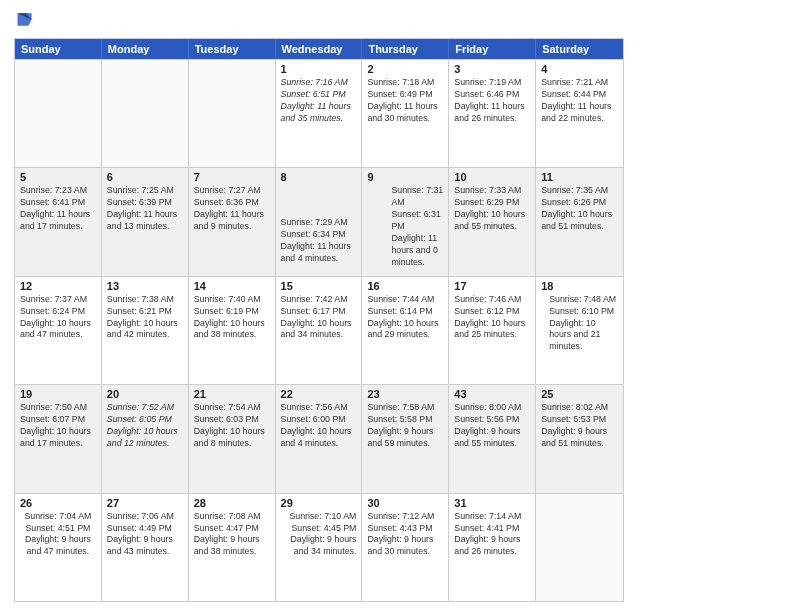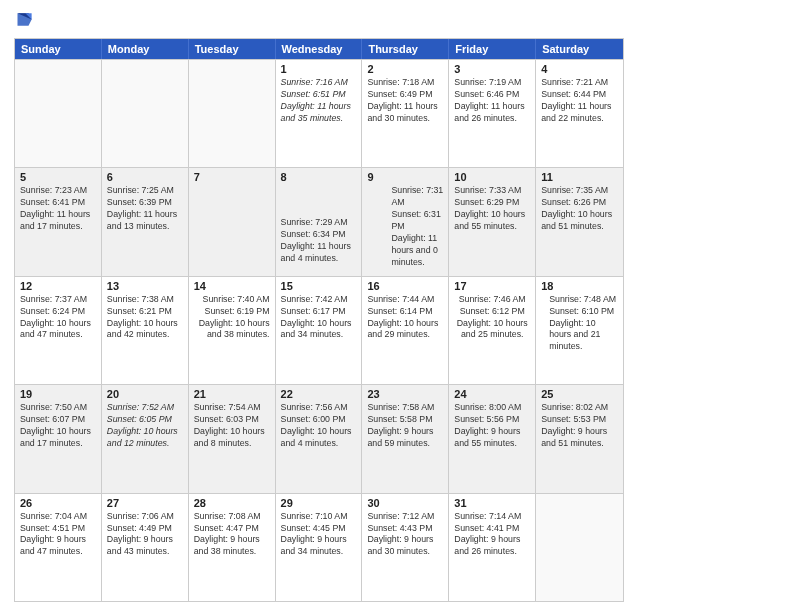--- a/index.html
+++ b/index.html
@@ -176,20 +176,23 @@
 Daylight: 11 hours and 17 minutes.</div>
           </div>
           <div class="cal-cell">
             <span class="day-number">6</span>
             <div class="day-info" style="white-space: pre-line;">Sunrise: 7:25 AM
 Sunset: 6:39 PM
 Daylight: 11 hours and 13 minutes.</div>
           </div>
           <div class="cal-cell">
             <span class="day-number">7</span>
+            <div class="day-info" style="white-space: pre-line;">Sunrise: 7:27 AM
+Sunset: 6:36 PM
+Daylight: 11 hours and 9 minutes.</div>
           </div>
           <div class="cal-cell">
             <span class="day-number">8</span>
             <div class="day-info" style="white-space: pre-line; margin-top: 34px;">Sunrise: 7:29 AM
 Sunset: 6:34 PM
 Daylight: 11 hours and 4 minutes.</div>
           </div>
           <div class="cal-cell">
             <span class="day-number">9</span>
             <div class="day-info" style="white-space: pre-line; margin-left: 24px;">Sunrise: 7:31 AM
@@ -217,39 +220,39 @@
 Daylight: 10 hours and 47 minutes.</div>
           </div>
           <div class="cal-cell">
             <span class="day-number">13</span>
             <div class="day-info" style="white-space: pre-line;">Sunrise: 7:38 AM
 Sunset: 6:21 PM
 Daylight: 10 hours and 42 minutes.</div>
           </div>
           <div class="cal-cell">
             <span class="day-number">14</span>
-            <div class="day-info" style="white-space: pre-line; text-align: right;">Sunrise: 7:40 AM
+            <div class="day-info" style="white-space: pre-line;">Sunrise: 7:40 AM
 Sunset: 6:19 PM
 Daylight: 10 hours and 38 minutes.</div>
           </div>
           <div class="cal-cell">
             <span class="day-number">15</span>
             <div class="day-info" style="white-space: pre-line;">Sunrise: 7:42 AM
 Sunset: 6:17 PM
 Daylight: 10 hours and 34 minutes.</div>
           </div>
           <div class="cal-cell">
             <span class="day-number">16</span>
             <div class="day-info" style="white-space: pre-line;">Sunrise: 7:44 AM
 Sunset: 6:14 PM
 Daylight: 10 hours and 29 minutes.</div>
           </div>
           <div class="cal-cell">
             <span class="day-number">17</span>
-            <div class="day-info" style="white-space: pre-line; text-align: center;">Sunrise: 7:46 AM
+            <div class="day-info" style="white-space: pre-line;">Sunrise: 7:46 AM
 Sunset: 6:12 PM
 Daylight: 10 hours and 25 minutes.</div>
           </div>
           <div class="cal-cell">
             <span class="day-number">18</span>
             <div class="day-info" style="white-space: pre-line; margin-left: 8px;">Sunrise: 7:48 AM
 Sunset: 6:10 PM
 Daylight: 10 hours and 21 minutes.</div>
           </div>
         </div>
@@ -278,54 +281,54 @@
 Sunset: 6:00 PM
 Daylight: 10 hours and 4 minutes.</div>
           </div>
           <div class="cal-cell">
             <span class="day-number">23</span>
             <div class="day-info" style="white-space: pre-line;">Sunrise: 7:58 AM
 Sunset: 5:58 PM
 Daylight: 9 hours and 59 minutes.</div>
           </div>
           <div class="cal-cell">
-            <span class="day-number">24</span>
+            <span class="day-number">43</span>
             <div class="day-info" style="white-space: pre-line;">Sunrise: 8:00 AM
 Sunset: 5:56 PM
 Daylight: 9 hours and 55 minutes.</div>
           </div>
           <div class="cal-cell">
             <span class="day-number">25</span>
             <div class="day-info" style="white-space: pre-line;">Sunrise: 8:02 AM
 Sunset: 5:53 PM
 Daylight: 9 hours and 51 minutes.</div>
           </div>
         </div>
         <div class="cal-row">
           <div class="cal-cell">
             <span class="day-number">26</span>
-            <div class="day-info" style="white-space: pre-line;">Sunrise: 7:04 AM
+            <div class="day-info" style="white-space: pre-line; text-align: center;">Sunrise: 7:04 AM
 Sunset: 4:51 PM
 Daylight: 9 hours and 47 minutes.</div>
           </div>
           <div class="cal-cell">
             <span class="day-number">27</span>
             <div class="day-info" style="white-space: pre-line;">Sunrise: 7:06 AM
 Sunset: 4:49 PM
 Daylight: 9 hours and 43 minutes.</div>
           </div>
           <div class="cal-cell">
             <span class="day-number">28</span>
             <div class="day-info" style="white-space: pre-line;">Sunrise: 7:08 AM
 Sunset: 4:47 PM
 Daylight: 9 hours and 38 minutes.</div>
           </div>
           <div class="cal-cell">
             <span class="day-number">29</span>
-            <div class="day-info" style="white-space: pre-line;">Sunrise: 7:10 AM
+            <div class="day-info" style="white-space: pre-line; text-align: right;">Sunrise: 7:10 AM
 Sunset: 4:45 PM
 Daylight: 9 hours and 34 minutes.</div>
           </div>
           <div class="cal-cell">
             <span class="day-number">30</span>
             <div class="day-info" style="white-space: pre-line;">Sunrise: 7:12 AM
 Sunset: 4:43 PM
 Daylight: 9 hours and 30 minutes.</div>
           </div>
           <div class="cal-cell">

